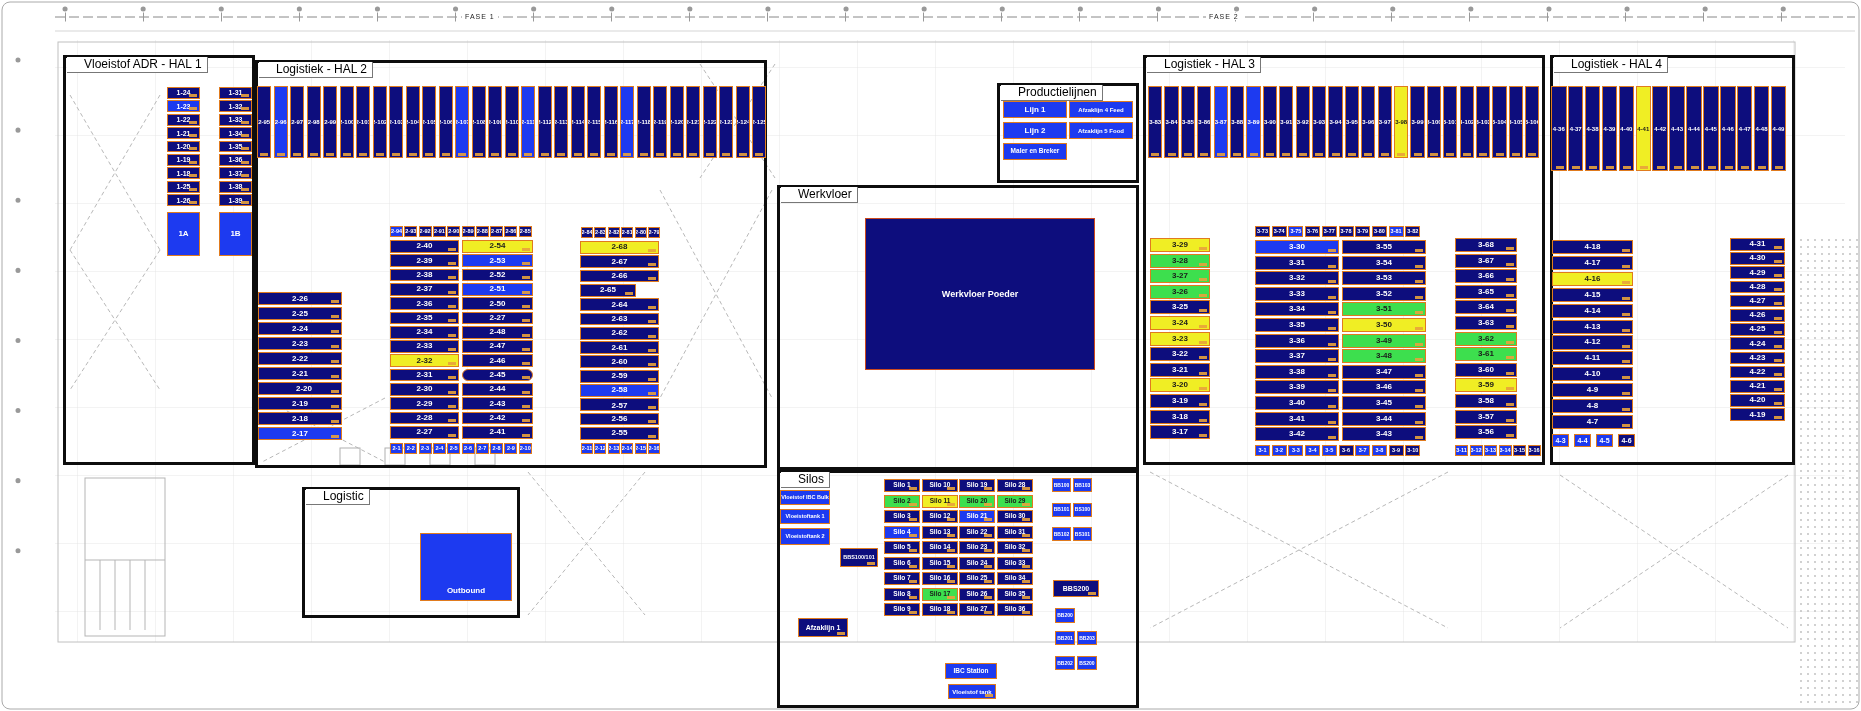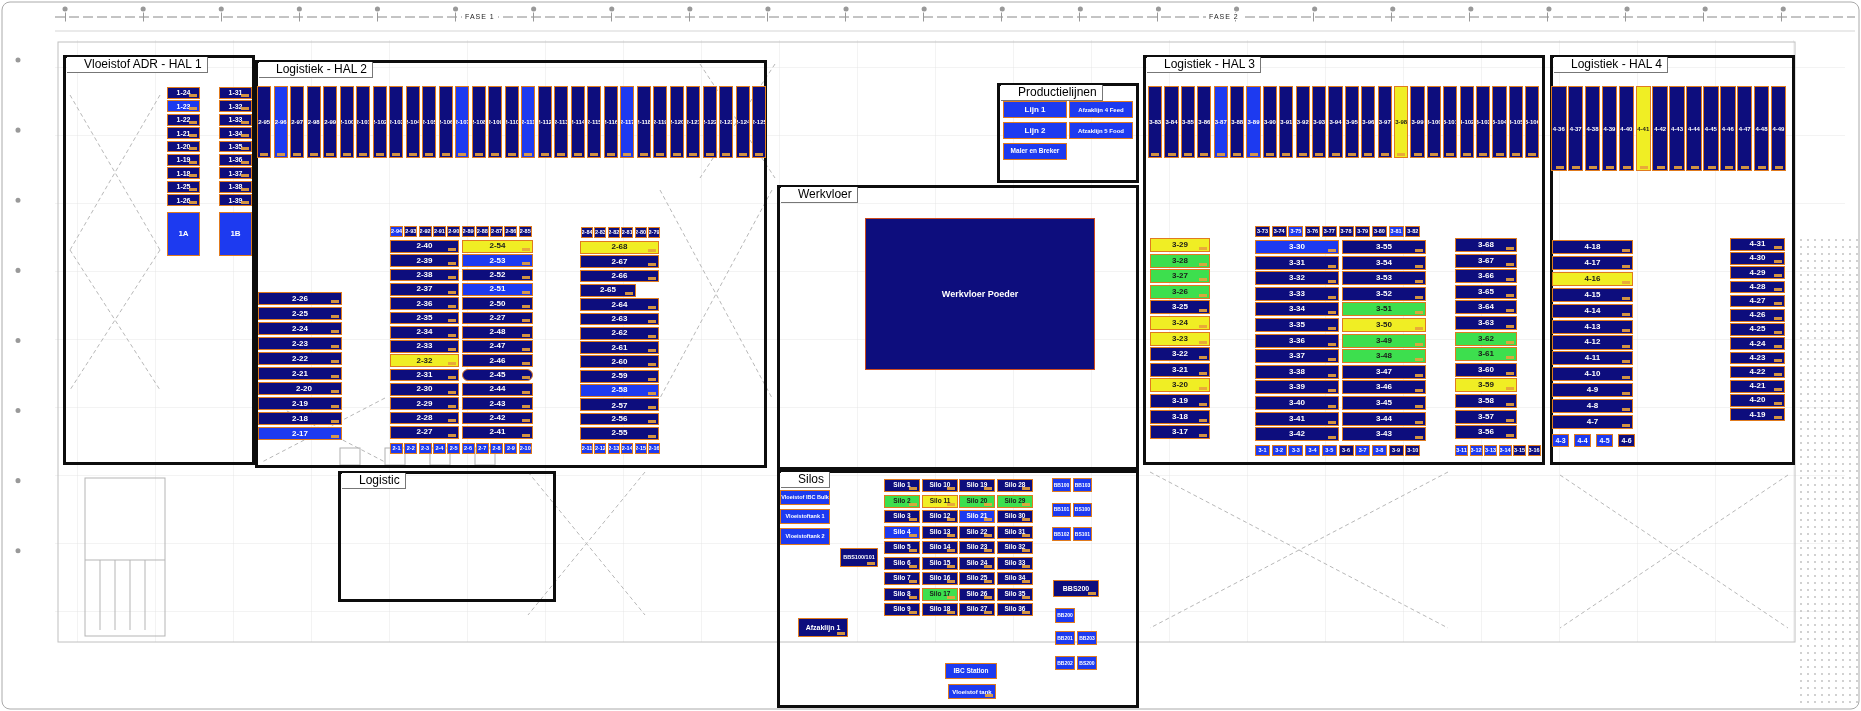--- a/index.html
+++ b/index.html
@@ -79,21 +79,21 @@
 </div>
 <div class="sec" style="left:777px;top:470px;width:362px;height:238px;">
   <span class="sec-title">Silos</span>
 </div>
 <div class="sec" style="left:1143px;top:55px;width:402px;height:410px;">
   <span class="sec-title">Logistiek - HAL 3</span>
 </div>
 <div class="sec" style="left:1550px;top:55px;width:245px;height:410px;">
   <span class="sec-title">Logistiek - HAL 4</span>
 </div>
-<div class="sec" style="left:302px;top:471px;width:218px;height:131px;margin-left:36px;">
+<div class="sec" style="left:302px;top:487px;width:218px;height:131px;">
   <span class="sec-title">Logistic</span>
 </div>
 
 <div class="wv-box">Werkvloer Poeder</div>
 
 <div id="rack-layer">
     <div class="rack c-n lg" style="left: 167px; top: 87px; width: 33px; height: 11.9px; font-size: 7px;">
       <span>1-24</span>
     </div>
     <div class="rack c-b lg" style="left: 167px; top: 100.4px; width: 33px; height: 11.9px; font-size: 7px;">
@@ -1106,13 +1106,16 @@
     </div>
     <div class="rack c-b" style="left: 1077px; top: 656px; width: 20px; height: 14px; font-size: 5px;">
       <span>BS200</span>
     </div>
     <div class="rack c-b" style="left: 945px; top: 663px; width: 52px; height: 16px; font-size: 6.5px;">
       <span>IBC Station</span>
     </div>
     <div class="rack c-b lg" style="left: 948px; top: 684px; width: 48px; height: 15px; font-size: 6px;">
       <span>Vloeistof tank</span>
     </div>
+    <div class="rack c-b va-b" style="left: 420px; top: 533px; width: 92px; height: 68px; font-size: 8px;">
+      <span>Outbound</span>
+    </div>
   </div>
 
 </body></html>

